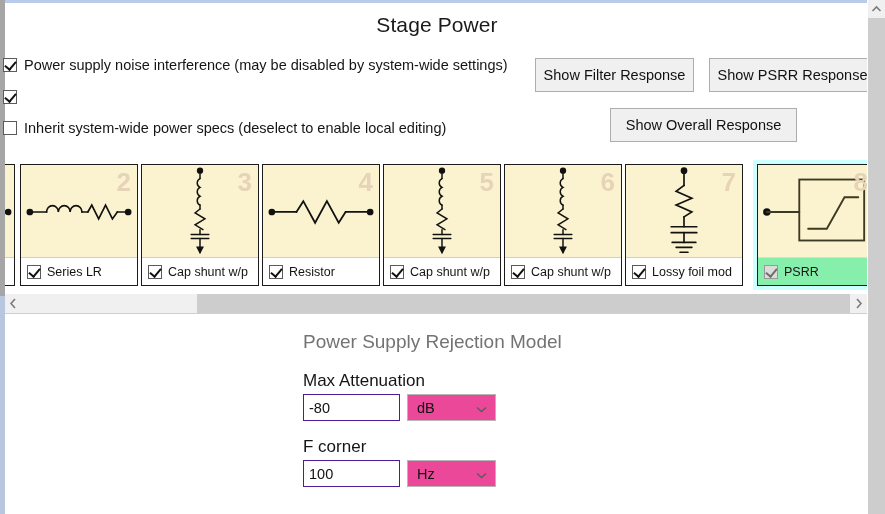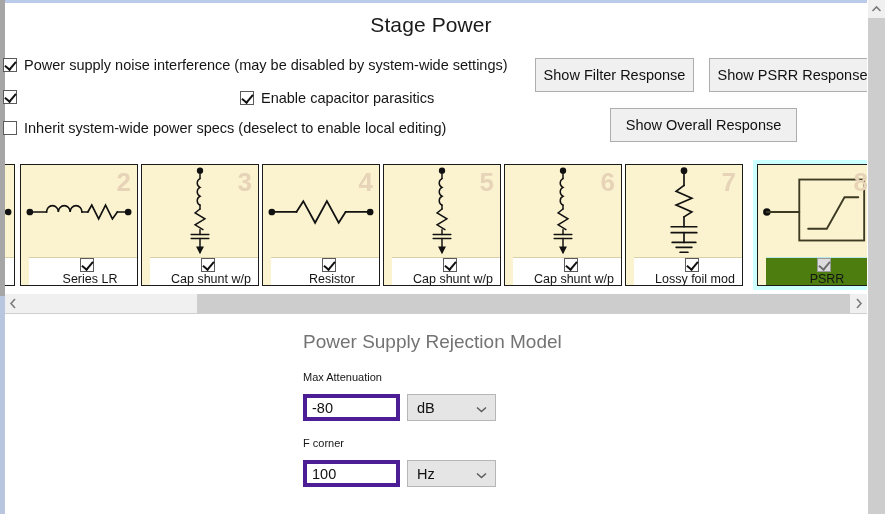--- a/index.html
+++ b/index.html
@@ -48,21 +48,21 @@
   }
   .vscroll-up svg { display: block; }
   .vscroll-thumb {
     position: absolute; left: 0; top: 18px;
     width: 17px; height: 496px;
     background: #cdcdcd;
   }
 
   
   .page-title {
-    position: absolute; left: 1px; top: 13px;
+    position: absolute; left: 7px; top: 13px;
     width: 860px;
     text-align: center;
     font-size: 21px;
     color: #1a1a1a;
     letter-spacing: 0.1px;
   }
 
   
   .cbrow {
     position: absolute;
@@ -136,38 +136,37 @@
   .card .num {
     position: absolute;
     right: 6px; top: 4px;
     font-size: 26px;
     font-weight: bold;
     color: #e6d3b8;
     line-height: 1;
   }
   .card .footer {
     position: absolute;
-    left: 8px; bottom: 0;
+    left: 0; bottom: 0;
     width: 100%; height: 28px;
     background: #ffffff;
     border-top: 1px solid #d9d0a8;
     display: flex; align-items: center;
     padding-left: 6px;
-    flex-direction: column;
   }
   .card .footer .cbx { margin-right: 6px; }
   .card .footer .txt {
     font-size: 12.5px;
     color: #141414;
     white-space: nowrap;
     overflow: hidden;
     max-width: 80px;
   }
   .card.selected { border-color: #1b1b1b; }
-  .card.selected .footer { background: #4d7c0f; border-top-color: #bde8e8; }
+  .card.selected .footer { background: #86efac; border-top-color: #bde8e8; }
   .sel-halo {
     position: absolute;
     top: 0;
     width: 126px; height: 130px;
     background: #ccffff;
   }
 
   
   .hscroll {
     position: absolute;
@@ -200,37 +199,37 @@
   
   .form-title {
     position: absolute;
     left: 303px; top: 331px;
     font-size: 19px;
     color: #737373;
     white-space: nowrap;
   }
   .field-label {
     position: absolute;
-    font-size: 11px;
+    font-size: 17px;
     color: #151515;
     white-space: nowrap;
   }
   .txtbox {
     position: absolute;
     background: #ffffff;
-    border: 4px solid #4c1d95;
+    border: 1px solid #4c1d95;
     font-size: 14.5px;
     color: #111111;
     display: flex; align-items: center;
     padding-left: 5px;
     font-family: "Liberation Sans", sans-serif;
   }
   .ddl {
     position: absolute;
-    background: #e5e5e5;
+    background: #ec4899;
     border: 1px solid #b6b6b6;
     font-size: 14.5px;
     color: #111111;
     display: flex; align-items: center;
     padding-left: 9px;
     font-family: "Liberation Sans", sans-serif;
   }
   .ddl .chev {
     position: absolute;
     right: 8px; top: 50%;
@@ -250,24 +249,20 @@
 
   <div class="cbrow cb-clip" style="left:3px; top:57px;">
     <div class="cbx checked"></div>
     <span class="cblabel">Power supply noise interference (may be disabled by system-wide settings)</span>
   </div>
 
   <div class="cbrow cb-clip" style="left:3px; top:90px;">
     <div class="cbx checked"></div>
   </div>
 
-  <div class="cbrow" style="left:240px; top:90px;">
-    <div class="cbx checked"></div>
-    <span class="cblabel">Enable capacitor parasitics</span>
-  </div>
 
   <div class="cbrow cb-clip" style="left:3px; top:120px;">
     <div class="cbx"></div>
     <span class="cblabel">Inherit system-wide power specs (deselect to enable local editing)</span>
   </div>
 
   <div class="btn" style="left:535px; top:58px; width:159px; height:34px;">Show Filter Response</div>
   <div class="btn" style="left:709px; top:58px; width:167px; height:34px;">Show PSRR Response</div>
   <div class="btn" style="left:610px; top:108px; width:187px; height:34px;">Show Overall Response</div>
 

